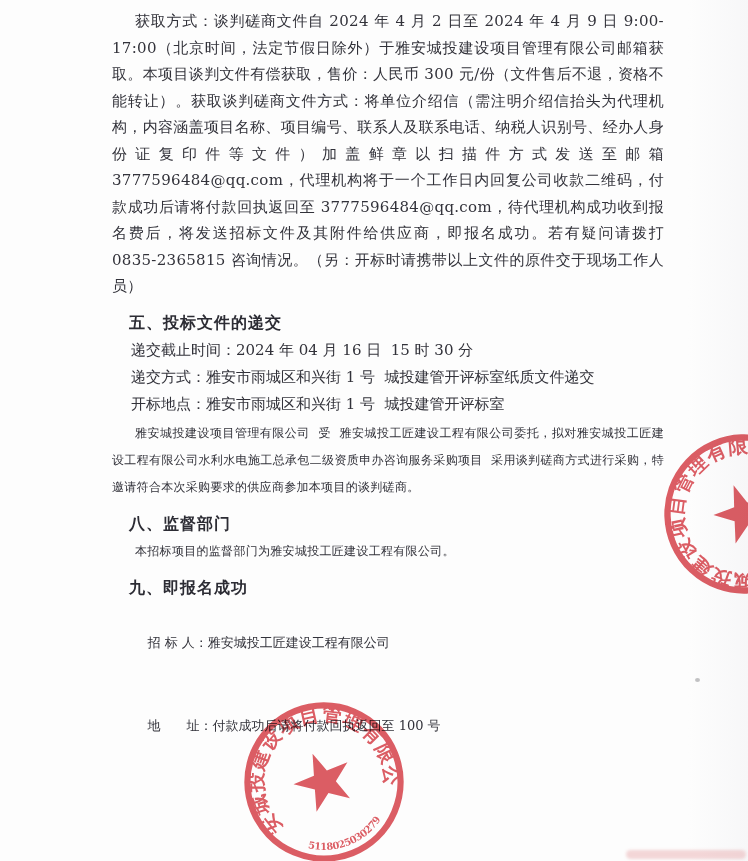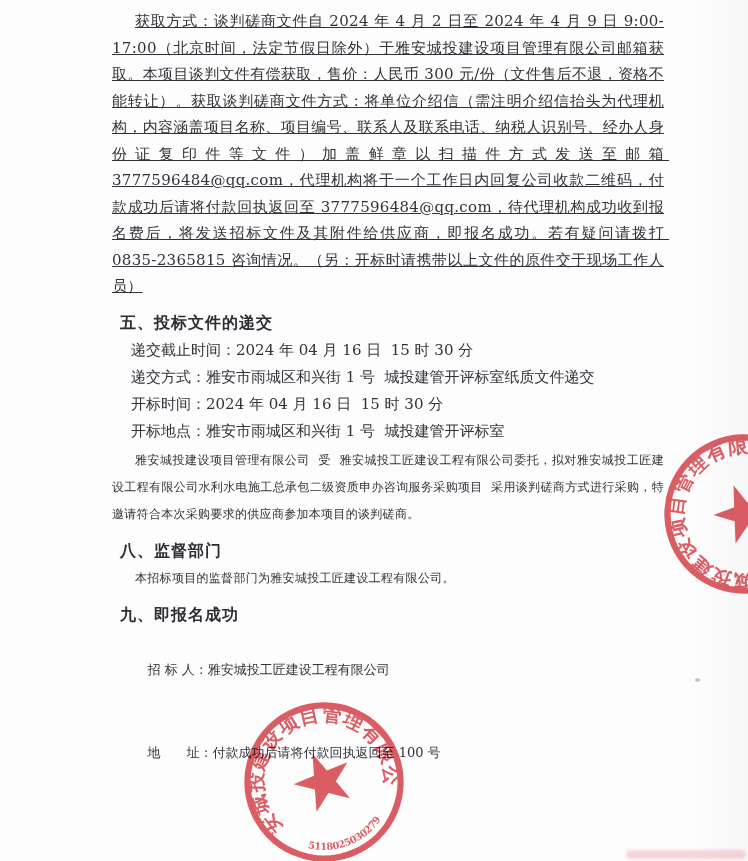--- a/index.html
+++ b/index.html
@@ -17,26 +17,25 @@
     box-sizing:border-box;
     background:linear-gradient(to right, #fdfdfd 92%, #f7f7f8 100%);
   }
   p.intro {
     margin:0;
     font-size:15px; line-height:26.5px;
     text-align:justify;
     text-indent:23px;
     letter-spacing:0.3px;
     white-space:pre-wrap;
-    text-decoration:underline;
   }
   h2.sec {
     font-size:16px; font-weight:bold;
     color:#2c2c34;
-    margin:11px 0 2px 8px; line-height:24px;
+    margin:11px 0 2px 17px; line-height:24px;
     letter-spacing:1px;
   }
   .row {
     font-size:15px; line-height:27px;
     padding-left:19px;
     white-space:pre-wrap;
   }
   p.body {
     margin:2px 0 0 0;
     font-size:12px; line-height:27px;
@@ -80,21 +79,20 @@
 <body>
 
 <div class="page">
 
   <p class="intro">获取方式：谈判磋商文件自 2024 年 4 月 2 日至 2024 年 4 月 9 日 9:00-17:00（北京时间，法定节假日除外）于雅安城投建设项目管理有限公司邮箱获取。本项目谈判文件有偿获取，售价：人民币 300 元/份（文件售后不退，资格不能转让）。获取谈判磋商文件方式：将单位介绍信（需注明介绍信抬头为代理机构，内容涵盖项目名称、项目编号、联系人及联系电话、纳税人识别号、经办人身份证复印件等文件）加盖鲜章以扫描件方式发送至邮箱 3777596484@qq.com，代理机构将于一个工作日内回复公司收款二维码，付款成功后请将付款回执返回至 3777596484@qq.com，待代理机构成功收到报名费后，将发送招标文件及其附件给供应商，即报名成功。若有疑问请拨打 0835-2365815 咨询情况。（另：开标时请携带以上文件的原件交于现场工作人员）</p>
 
   <h2 class="sec">五、投标文件的递交</h2>
   <div class="row">递交截止时间：2024 年 04 月 16 日  15 时 30 分</div>
   <div class="row">递交方式：雅安市雨城区和兴街 1 号  城投建管开评标室纸质文件递交</div>
 
-  <div class="row">开标时间：2024 年 04 月 16 日  15 时 30 分</div>
   <div class="row">开标地点：雅安市雨城区和兴街 1 号  城投建管开评标室</div>
 
   <p class="body">雅安城投建设项目管理有限公司  受  雅安城投工匠建设工程有限公司委托，拟对雅安城投工匠建设工程有限公司水利水电施工总承包二级资质申办咨询服务采购项目  采用谈判磋商方式进行采购，特邀请符合本次采购要求的供应商参加本项目的谈判磋商。</p>
 
   <h2 class="sec">八、监督部门</h2>
   <p class="body">本招标项目的监督部门为雅安城投工匠建设工程有限公司。</p>
 
   <h2 class="sec">九、即报名成功</h2>
 
   <div class="contact">

